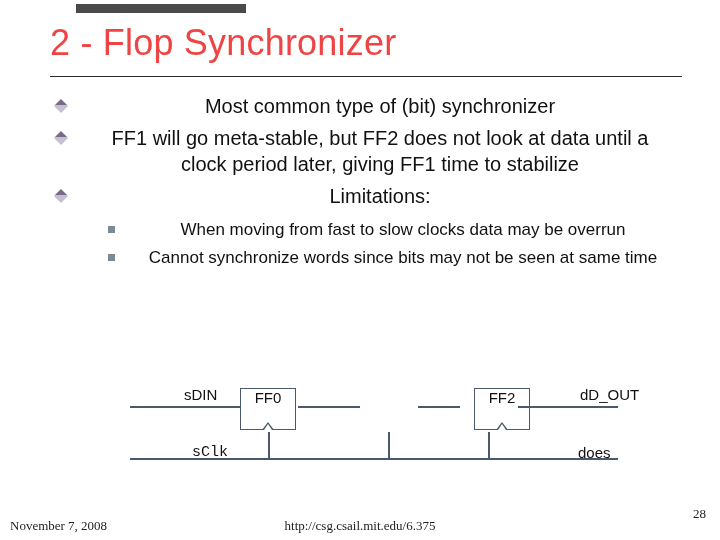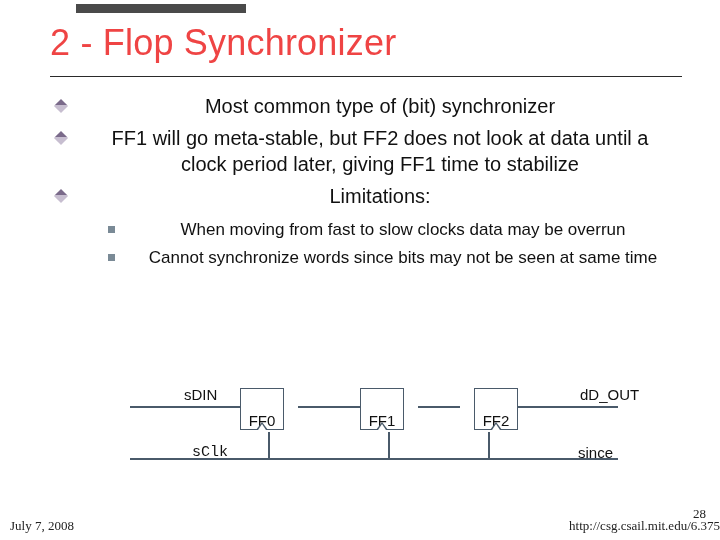--- a/index.html
+++ b/index.html
@@ -85,24 +85,24 @@
   .wire {
     position: absolute;
     height: 1.5px; background: #4a5a6a;
   }
   .wire-v {
     position: absolute;
     width: 1.5px; background: #4a5a6a;
   }
   .ff {
     position: absolute;
-    width: 44px; height: 42px;
+    width: 56px; height: 42px;
     border: 1.5px solid #4a5a6a;
     background: #fff;
-    display: flex; align-items: flex-end; justify-content: center;
+    display: flex; align-items: flex-start; justify-content: center;
     font-size: 15px;
   }
   .clk-tri {
     position: absolute;
     bottom: -1px; left: 50%;
     transform: translateX(-50%);
     width: 0; height: 0;
     border-left: 6px solid transparent;
     border-right: 6px solid transparent;
     border-bottom: 8px solid #4a5a6a;
@@ -124,21 +124,21 @@
   
   .footer {
     position: absolute;
     left: 0; bottom: 6px;
     width: 720px;
     font-family: "Times New Roman", serif;
     font-size: 13px;
     color: #222;
   }
   .footer .date { position: absolute; left: 10px; bottom: 0; }
-  .footer .url  { position: absolute; left: 0; right: 0; bottom: 0; text-align: right; }
+  .footer .url  { position: absolute; left: 0; right: 0; bottom: 0; text-align: center; }
   .footer .num  { position: absolute; right: 14px; bottom: 12px; }
 </style>
 </head>
 <body>
 
 <div class="slide">
   <div class="topbar"></div>
   <h1 class="title">2 - Flop Synchronizer</h1>
   <hr class="rule">
 
@@ -172,42 +172,38 @@
     <span class="lbl" style="left:18px; top:-2px;margin-left:36px;">sDIN</span>
     <div class="wire" style="left:0; top:18px; width:110px;"></div>
 
     <div class="ff" style="left:110px; top:0;">
       <span>FF0</span>
       <span class="clk-tri"></span>
     </div>
 
     <div class="wire" style="left:168px; top:18px; width:62px;"></div>
 
-    <div class="ff" style="left:230px; top:0;">
-      <span>FF1</span>
-      <span class="clk-tri"></span>
-    </div>
 
     <div class="wire" style="left:288px; top:18px; width:42px;"></div>
 
     <div class="ff" style="left:344px; top:0;">
       <span>FF2</span>
       <span class="clk-tri"></span>
     </div>
 
     <div class="wire" style="left:388px; top:18px; width:100px;"></div>
     <span class="lbl" style="left:450px; top:-2px;">dD_OUT</span>
 
     <div class="wire" style="left:0; top:70px; width:488px;"></div>
     <span class="lbl" style="left:62px; top:56px;font-family:Liberation Mono, monospace;">sClk</span>
-    <span class="lbl" style="left:448px; top:56px;">since</span>
+    <span class="lbl" style="left:448px; top:56px;">does</span>
 
     <div class="wire-v" style="left:138px; top:44px; height:26px;"></div>
     <div class="wire-v" style="left:258px; top:44px; height:26px;"></div>
     <div class="wire-v" style="left:358px; top:44px; height:26px;"></div>
   </div>
 
   <div class="footer">
-    <span class="date">July 7, 2008</span>
+    <span class="date">November 7, 2008</span>
     <span class="url">http://csg.csail.mit.edu/6.375</span>
     <span class="num">28</span>
   </div>
 </div>
 
 </body></html>

